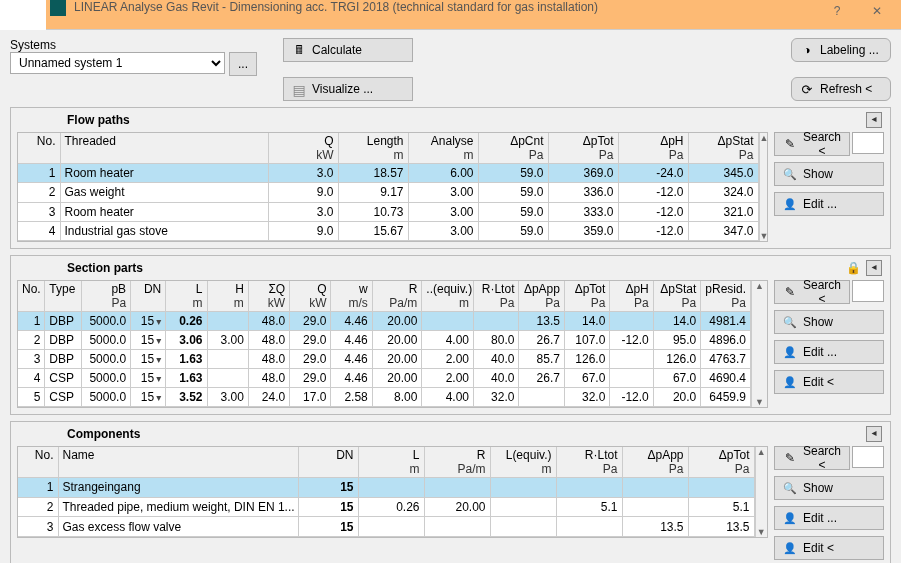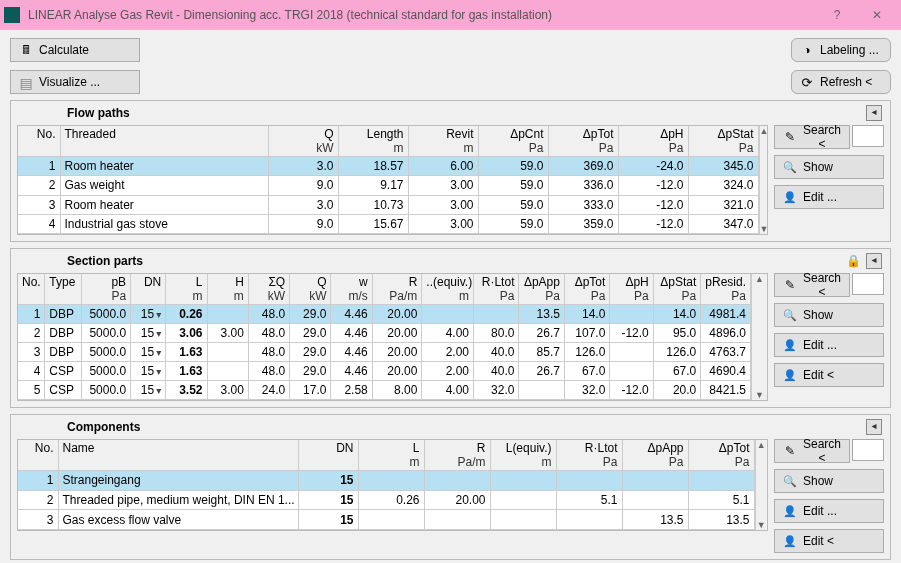--- a/index.html
+++ b/index.html
@@ -8,25 +8,25 @@
     font-family: "Segoe UI", Tahoma, sans-serif;
     font-size: 12px;
     background: #fff;
     color: #000;
     width: 901px;
     height: 563px;
     overflow: hidden;
   }
   .titlebar {
     height: 30px;
-    background: #f9a8d4;
+    background: #fdba74;
     border-bottom: 1px solid #ccc;
     display: flex;
-    align-items: center;
     padding: 0 4px;
+    margin-left: 46px;
   }
   .titlebar .logo {
     width: 16px; height: 16px;
     background: #0a5a5a;
     margin-right: 8px;
   }
   .titlebar .title { color: #555; flex: 1; }
   .titlebar .winbtn { width: 40px; text-align: center; color: #666; padding: 4px 0; }
   .dialog-body {
     padding: 8px 10px;
@@ -50,21 +50,21 @@
     border: 1px solid #adadad;
     background: #e1e1e1;
     display: inline-flex;
     align-items: center;
     gap: 6px;
     padding: 0 8px;
     font: inherit;
     cursor: default;
   }
   .btn.small { width: 28px; padding:0; justify-content:center; }
-  .btn-col { display: flex; flex-direction: column; gap: 8px; }
+  .btn-col { display: flex; flex-direction: column; gap: 15px; }
   .btn-wide { width: 130px; }
   .btn-right { width: 100px; border-radius: 6px; }
   .btn.reports { background: #e7aeb1; border-color:#d08b8f; }
   .icon {
     width: 14px; height: 14px; display: inline-block;
     flex-shrink: 0;
   }
   .icon.calc::before { content:"🖩"; font-size:12px; line-height:14px; }
   .icon.viz::before { content:"▤"; color:#888; font-size:14px; }
   .icon.results::before { content:"▦"; color:#58c; font-size:14px; }
@@ -182,20 +182,29 @@
 <div class="titlebar">
   <div class="logo"></div>
   <div class="title">LINEAR Analyse Gas Revit - Dimensioning acc. TRGI 2018 (technical standard for gas installation)</div>
   <div class="winbtn">?</div>
   <div class="winbtn">✕</div>
 </div>
 
 <div class="dialog-body">
 
   <div class="toprow">
+    <div class="systems-col">
+      <div>Systems</div>
+      <div class="systems-row">
+        <select class="combo">
+          <option>Unnamed system 1</option>
+        </select>
+        <button class="btn small">...</button>
+      </div>
+    </div>
     <div class="btn-col">
       <button class="btn btn-wide">
           <span class="icon calc"></span>
           <span>Calculate</span>
         </button>
       <button class="btn btn-wide">
           <span class="icon viz"></span>
           <span>Visualize ...</span>
         </button>
     </div>
@@ -242,21 +251,21 @@
                   </th>
             <th>
                     <span class="h1">Q</span>
                     <span class="h2">kW</span>
                   </th>
             <th>
                     <span class="h1">Length</span>
                     <span class="h2">m</span>
                   </th>
             <th>
-                    <span class="h1">Revit</span>
+                    <span class="h1">Analyse</span>
                     <span class="h2">m</span>
                   </th>
             <th>
                     <span class="h1">ΔpCnt</span>
                     <span class="h2">Pa</span>
                   </th>
             <th>
                     <span class="h1">ΔpTot</span>
                     <span class="h2">Pa</span>
                   </th>
@@ -527,21 +536,21 @@
                   <td class="num">24.0</td>
                   <td class="num">17.0</td>
                   <td class="num">2.58</td>
                   <td class="num">8.00</td>
                   <td class="num">4.00</td>
                   <td class="num">32.0</td>
                   <td class="num"></td>
                   <td class="num">32.0</td>
                   <td class="num">-12.0</td>
                   <td class="num">20.0</td>
-                  <td class="num">8421.5</td>
+                  <td class="num">6459.9</td>
                 </tr>
               </tbody>
         </table>
         <div class="vscroll"></div>
         </div>
       </div>
       <div class="side-btns">
         <div style="display:flex;gap:2px;">
           <button class="btn" style="flex:1;">
               <span class="icon search"></span>

